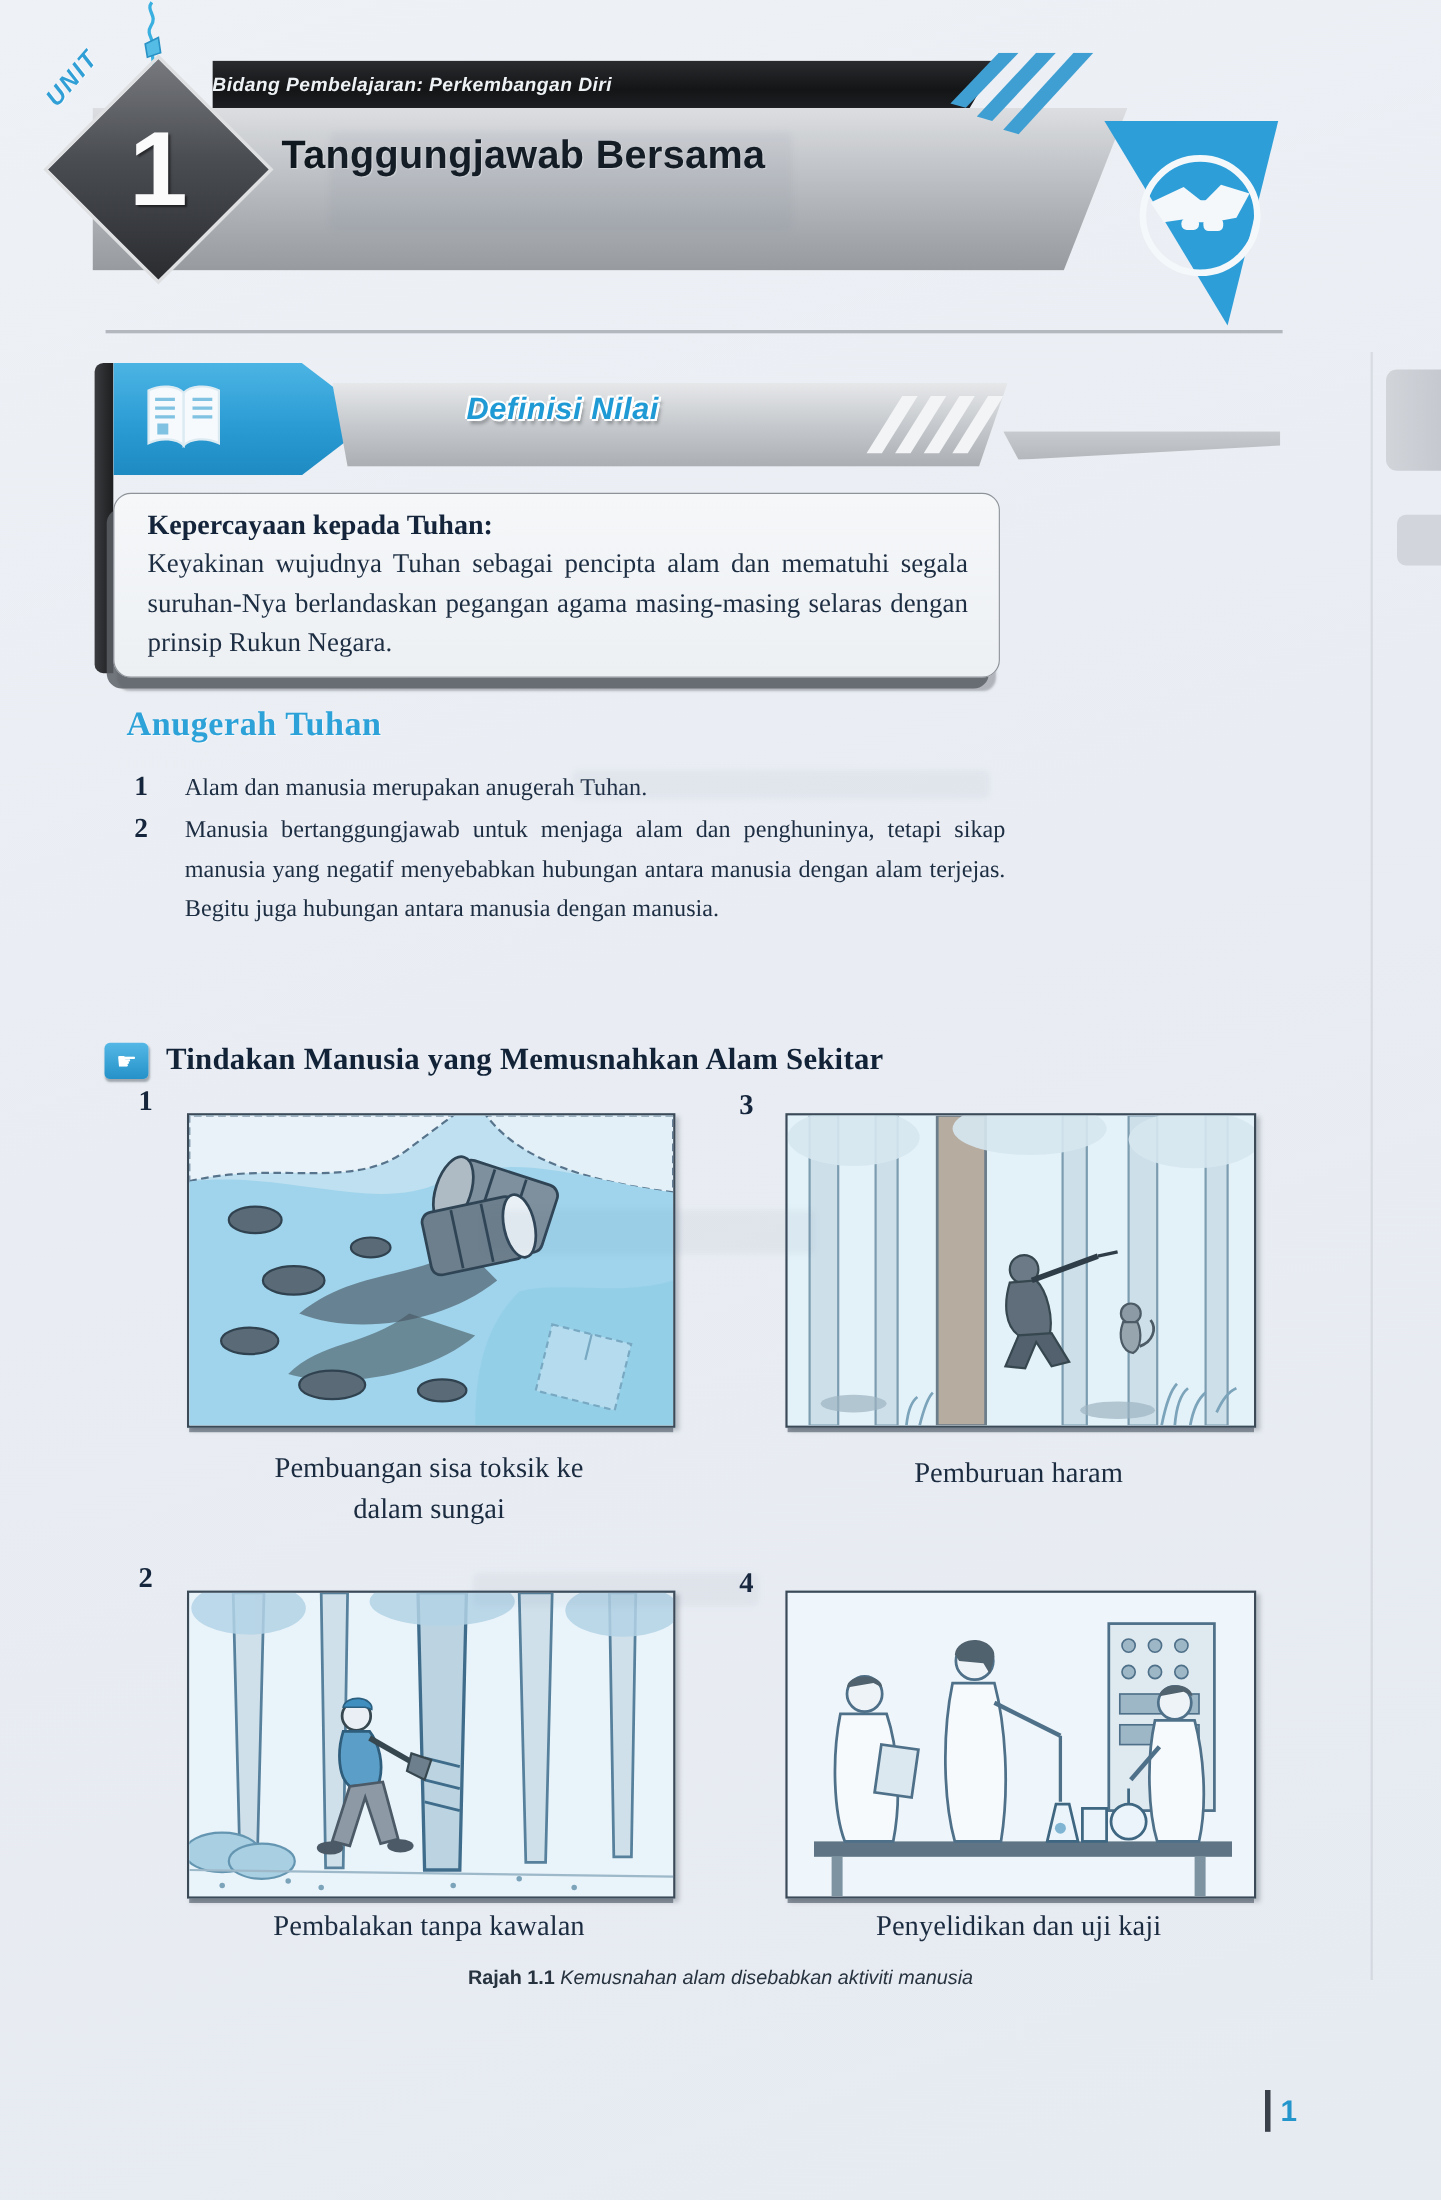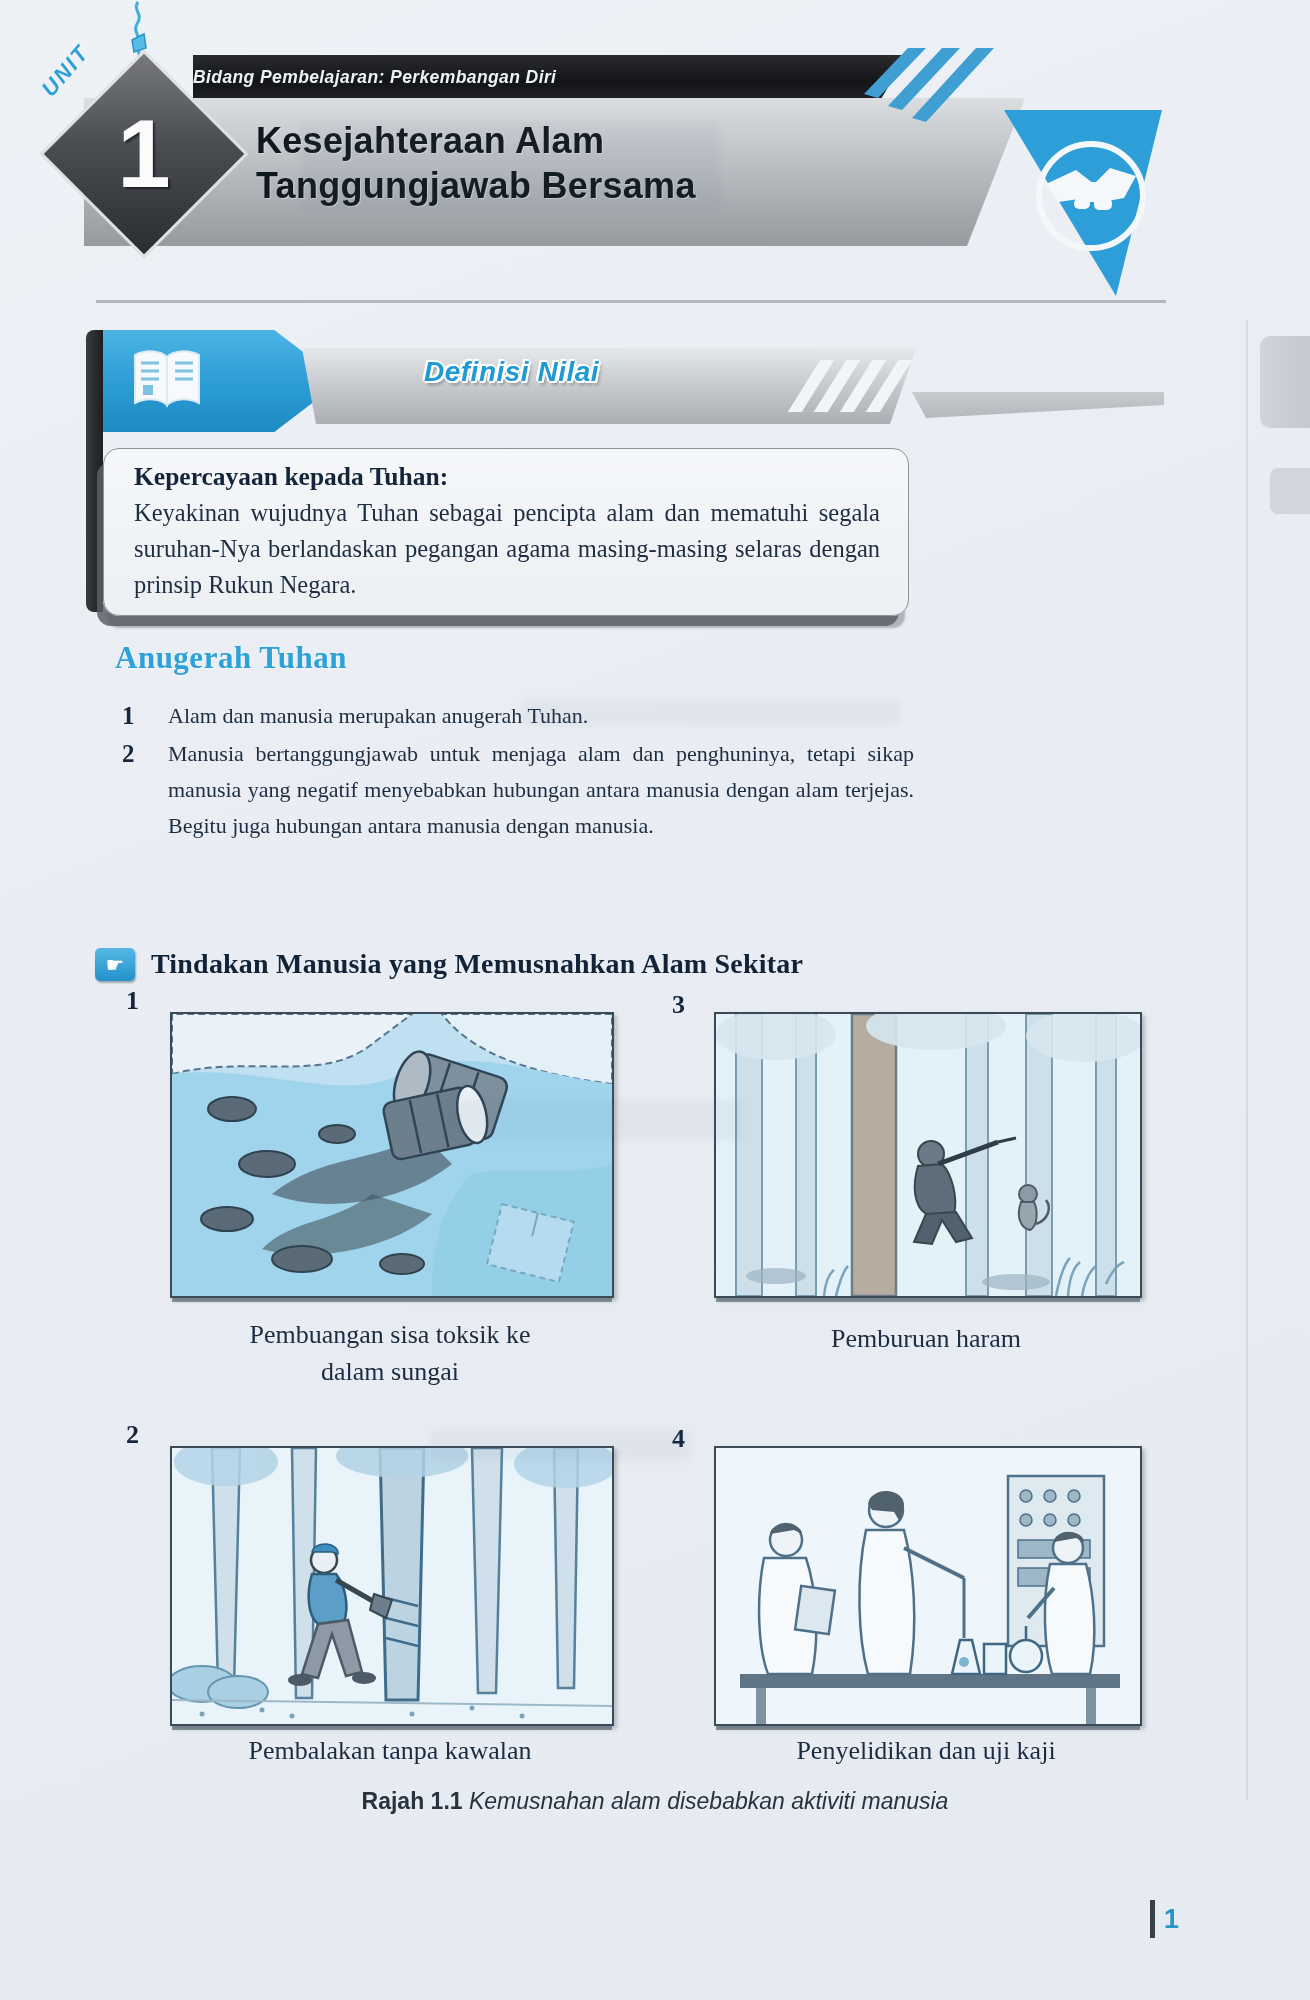--- a/index.html
+++ b/index.html
@@ -141,21 +141,21 @@
   .fig-frame{
     position:absolute;border:2px solid #3c4a58;background:#d9ebf5;overflow:hidden;
     box-shadow:0 6px 0 -2px rgba(45,60,75,.5),3px 3px 4px rgba(90,100,110,.35);
   }
   .fig-cap{
     position:absolute;text-align:center;font-size:26px;line-height:37px;color:#1b2b40;
   }
   .fig-cap .inner{display:inline-block;}
   .rajah{
     position:absolute;left:150px;top:1788px;width:1010px;text-align:center;
-    font-family:"Liberation Sans",sans-serif;font-size:23px;color:#27333f;
+    font-family:"Liberation Sans",sans-serif;font-size:18px;color:#27333f;
   }
   .rajah .b{font-weight:bold;}
   .rajah .i{font-style:italic;}
   
   .page-no{position:absolute;left:1150px;top:1900px;display:flex;align-items:center;}
   .page-no .bar{width:5px;height:38px;background:#3a4049;margin-right:9px;}
   .page-no .n{
     font-family:"Liberation Sans",sans-serif;font-weight:bold;font-size:27px;color:#2596cc;
   }
   
@@ -199,21 +199,20 @@
   </svg>
 
   <div class="diamond-wrap">
     <div class="diamond">
       <div class="diamond-num">1</div>
     </div>
   </div>
   <div class="unit-label">UNIT</div>
 
   <div class="page-title">
-    <div>Kesejahteraan Alam</div>
     <div>Tanggungjawab Bersama</div>
   </div>
 
   <div class="edge-tab"></div>
   <div class="edge-tab2"></div>
   <div class="edge-line"></div>
 
   <div class="def-leftbar"></div>
   <div class="def-pentagon">
     <svg width="78" height="68" viewBox="0 0 78 68" style="position:absolute;left:26px;top:17px">

